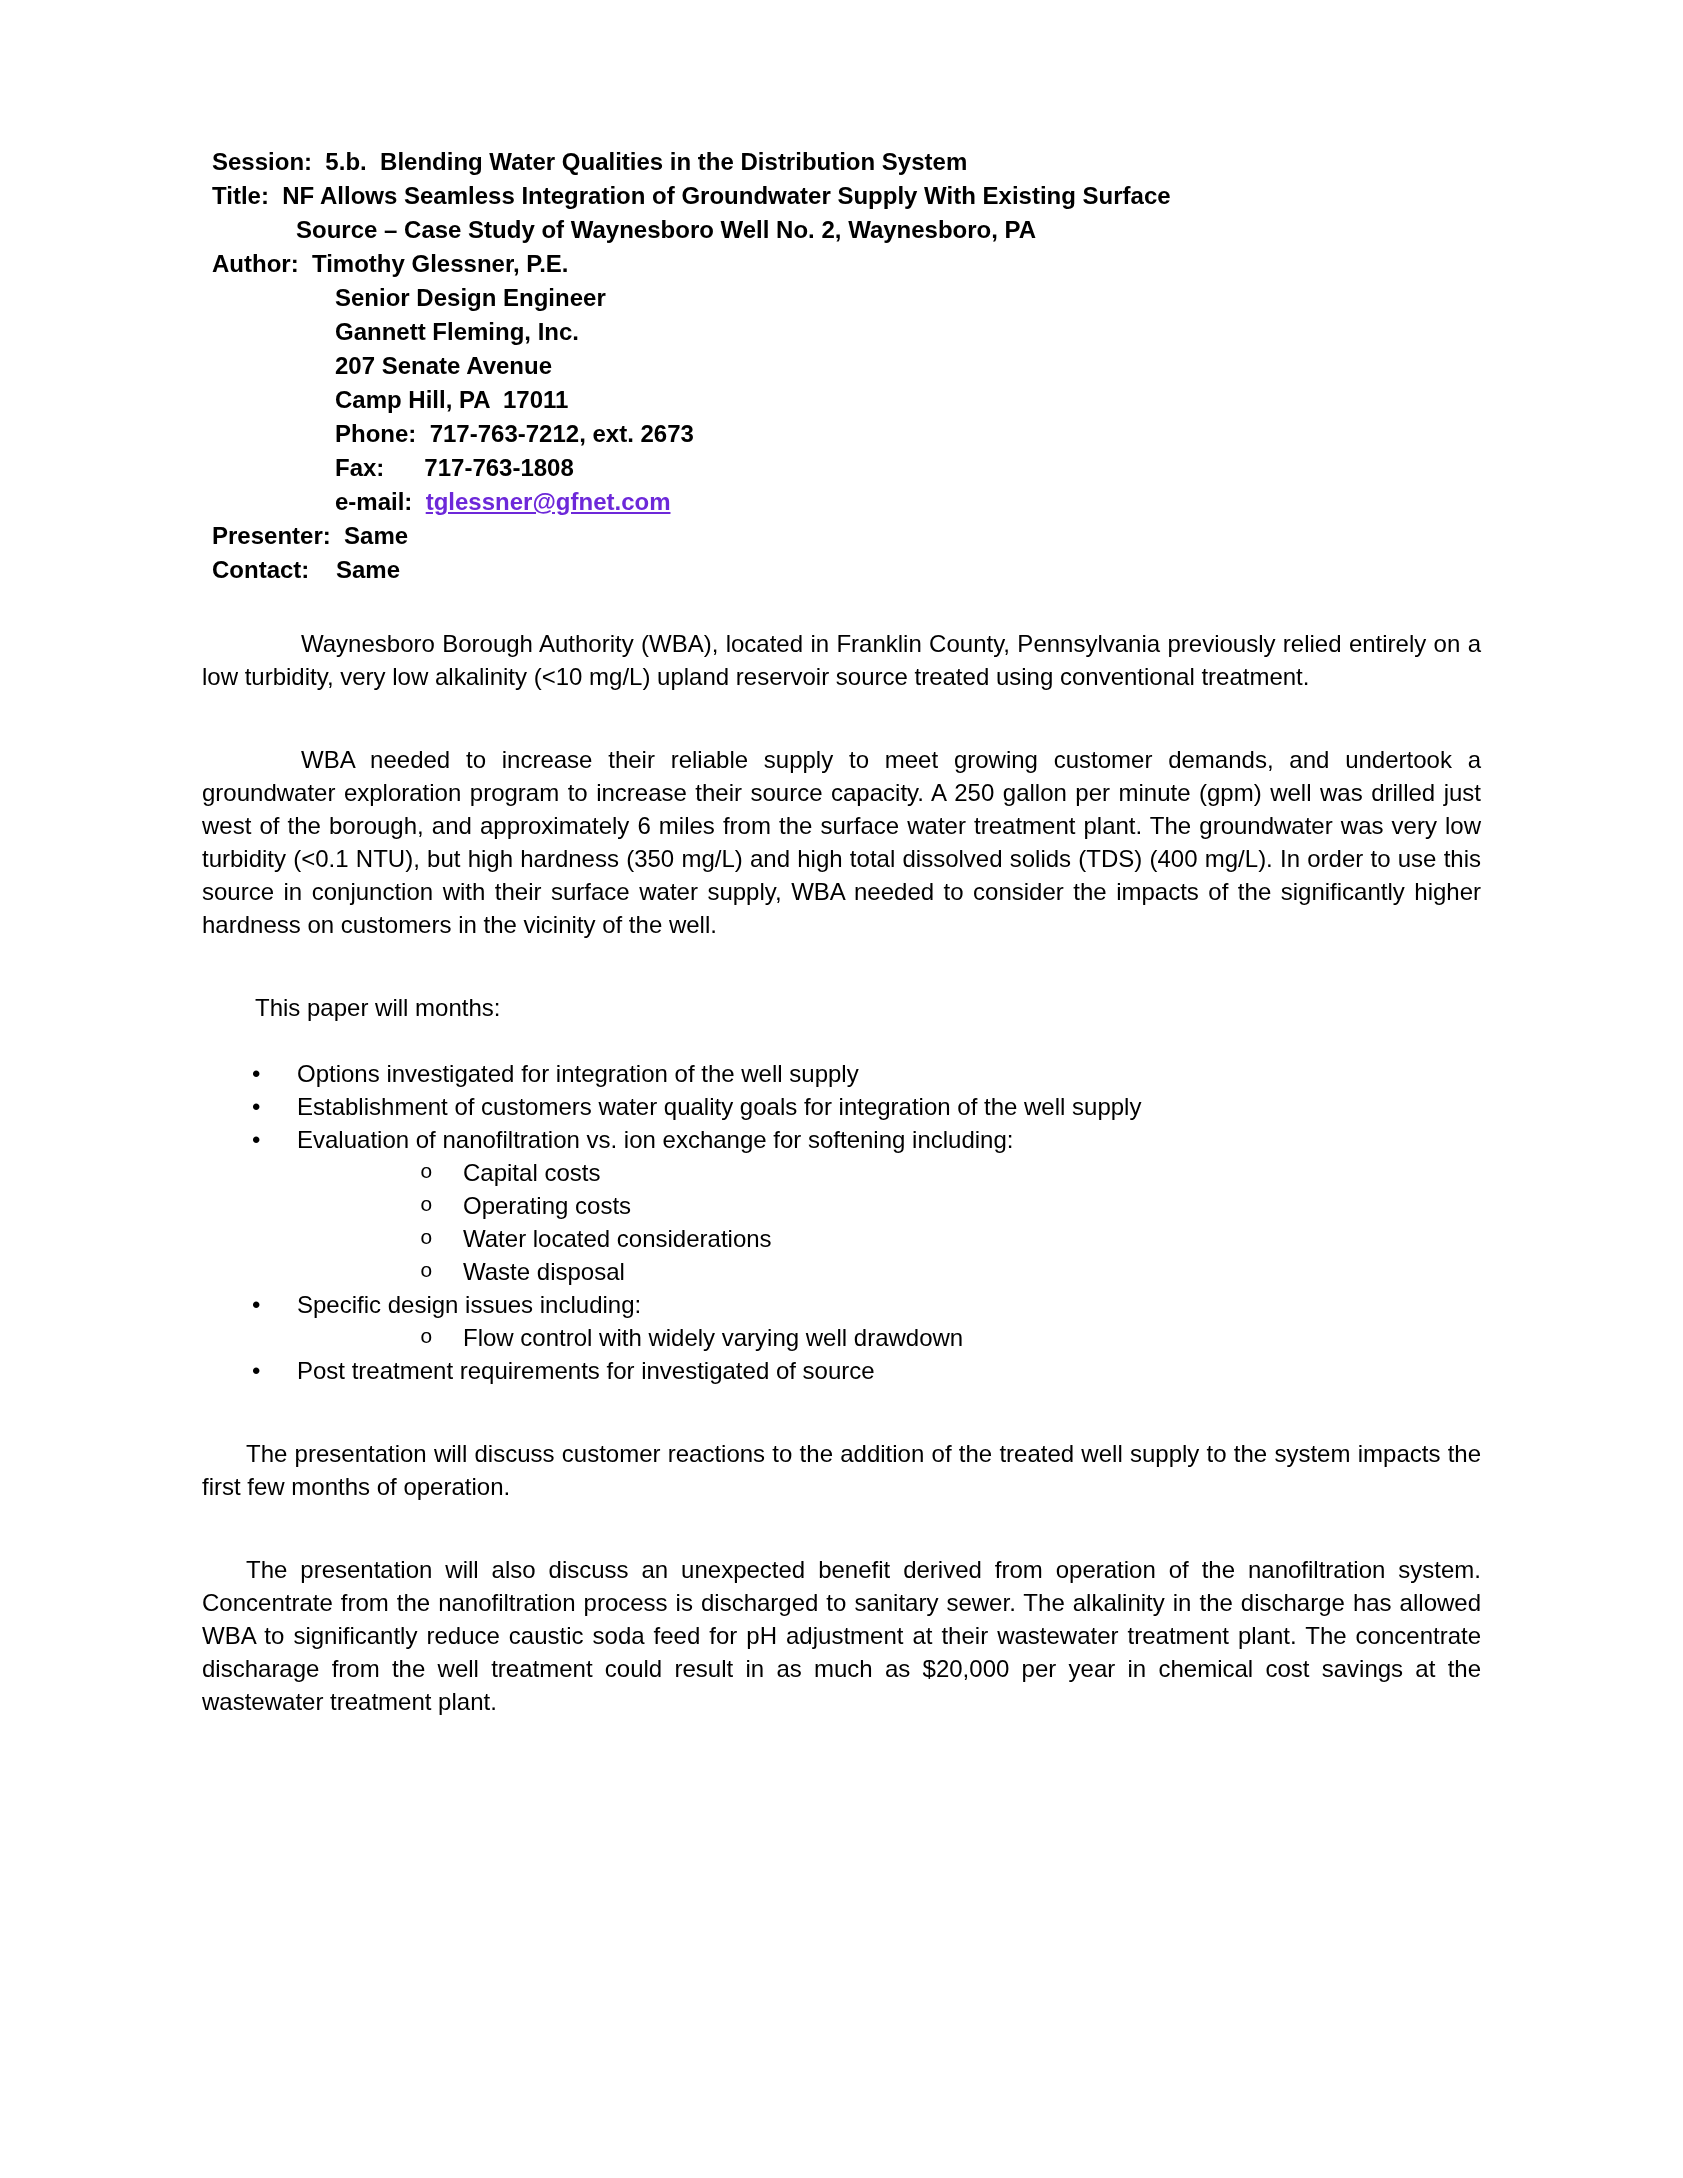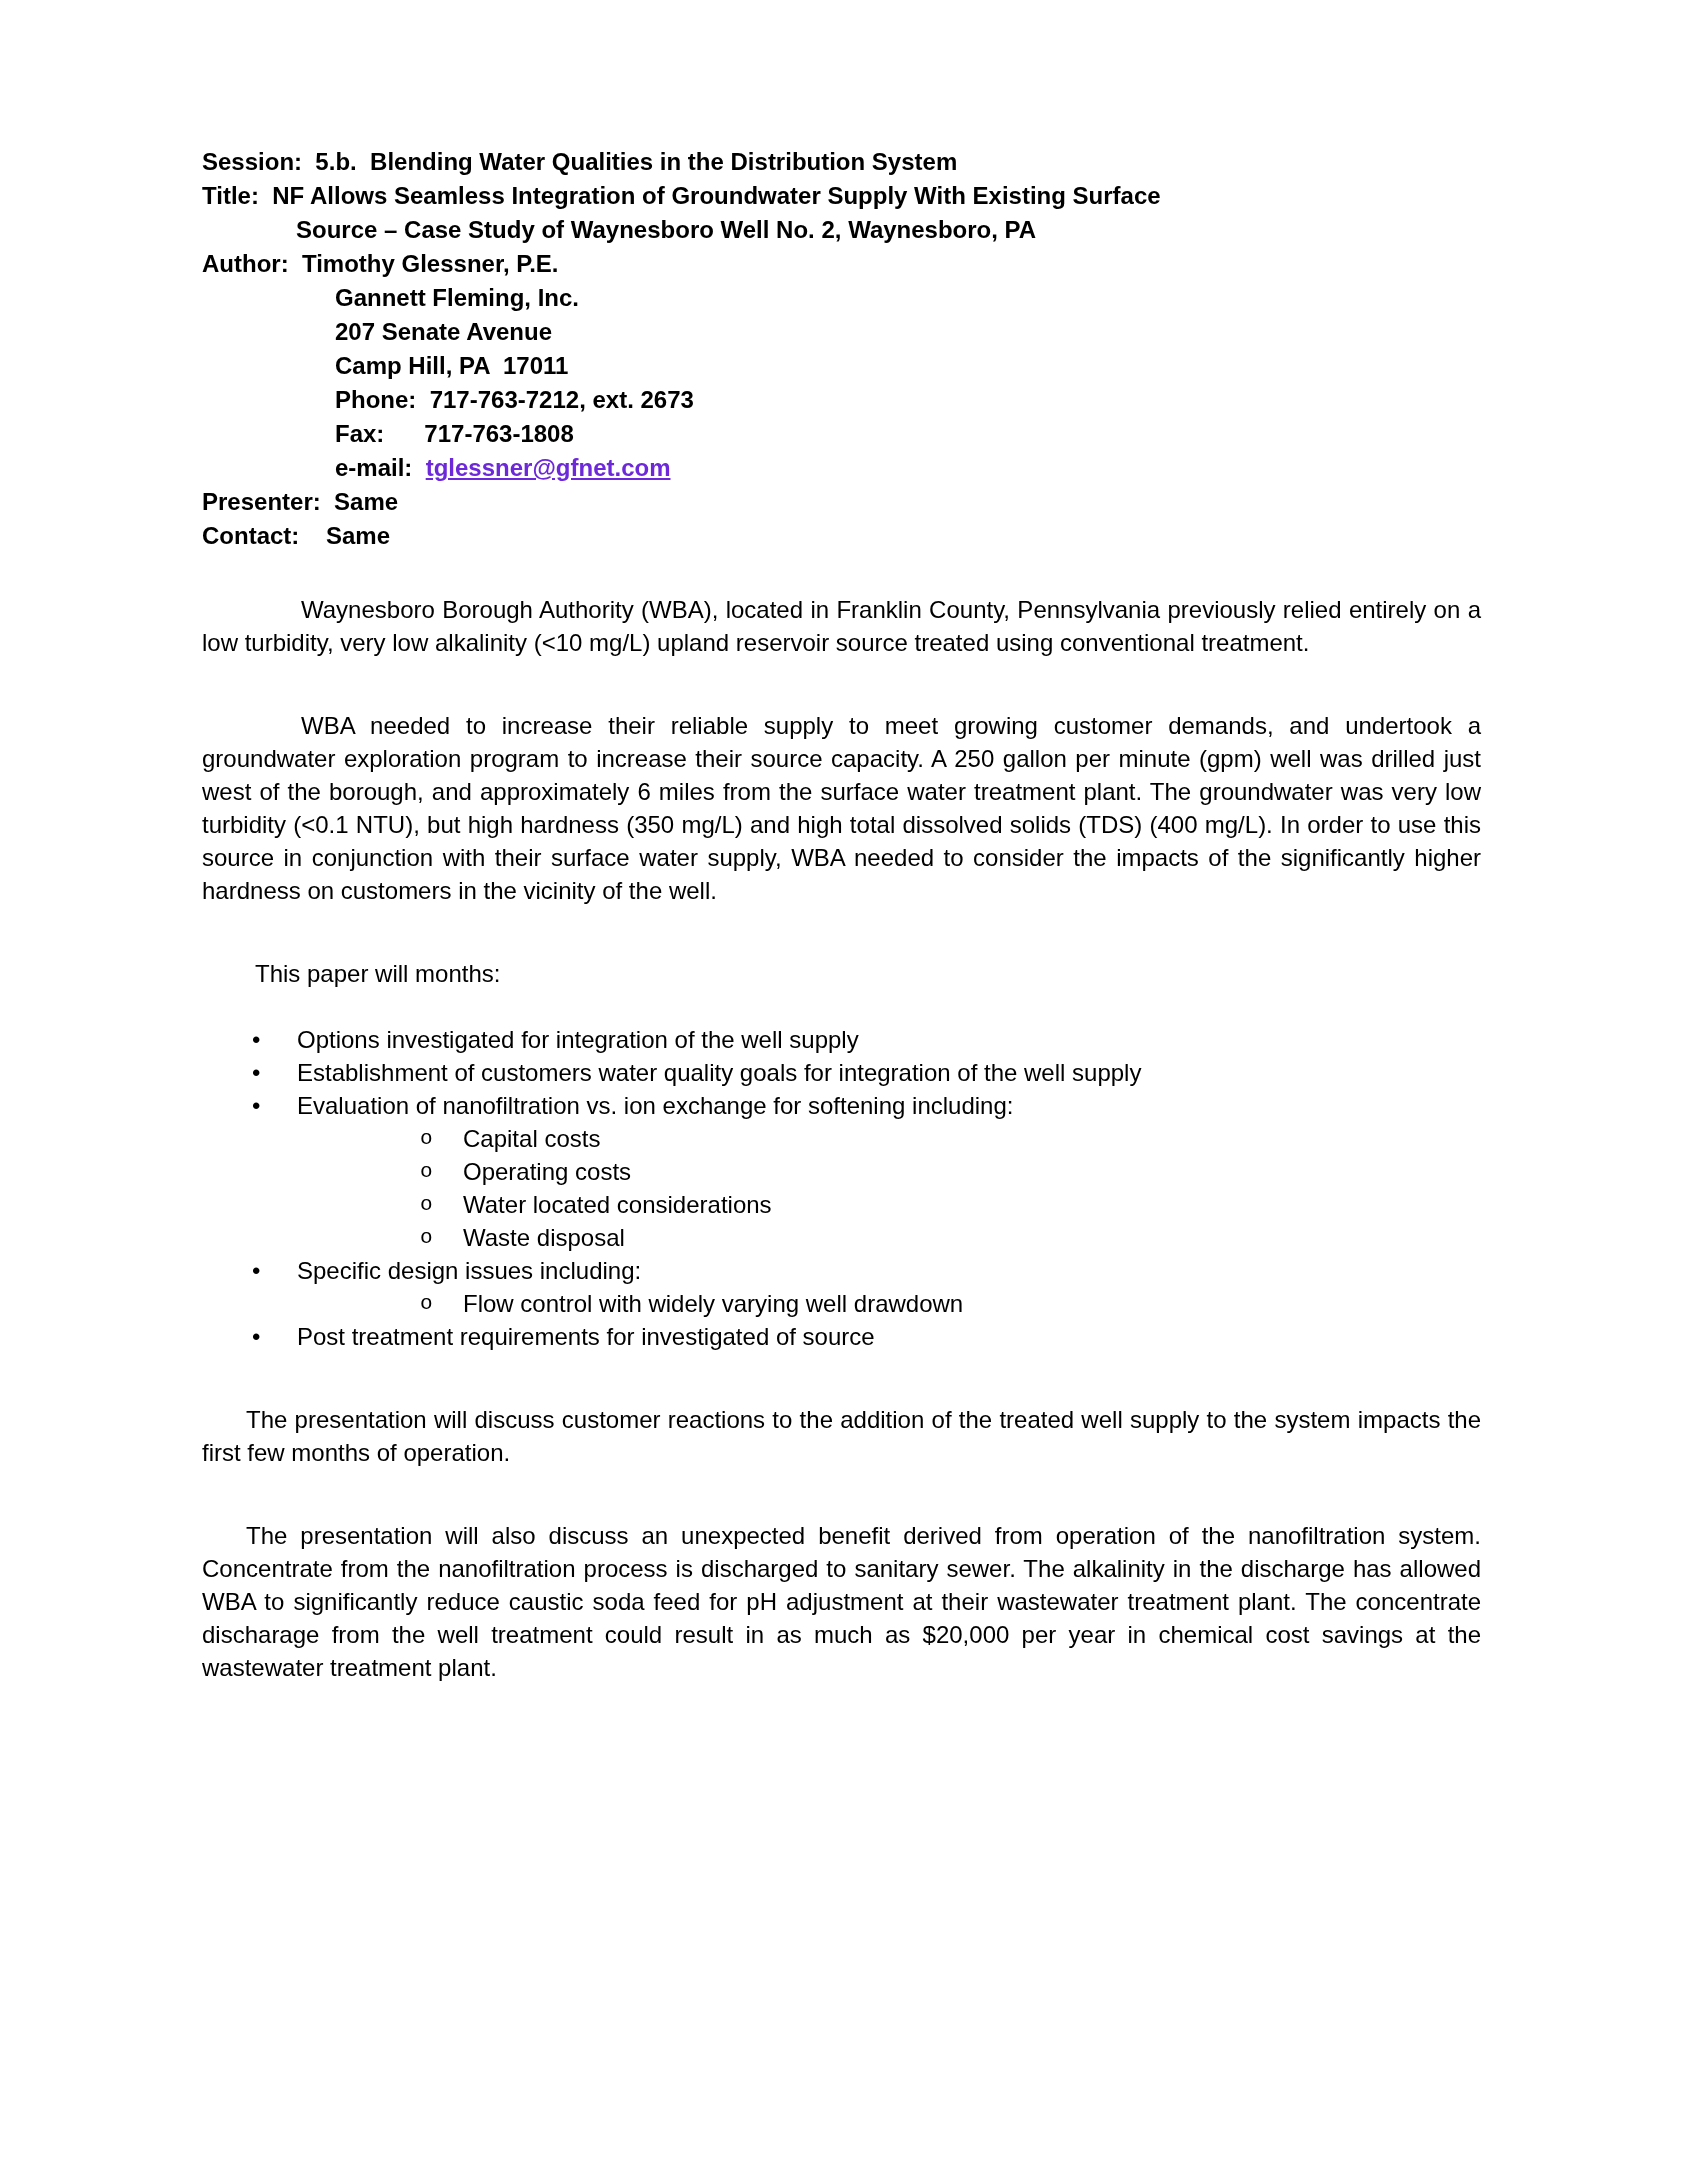--- a/index.html
+++ b/index.html
@@ -17,21 +17,21 @@
     height: 2178px;
     padding: 145px 202px 40px 202px;
     background: #ffffff;
   }
   
   .hdr {
     font-weight: bold;
     font-size: 24px;
     line-height: 34px;
   }
-  .hline { white-space: pre; }
+  .hline { white-space: pre; margin-left: 10px; }
   .t2  { margin-left: 94px; }
   .det { margin-left: 133px; }
   a.email {
     color: #6d28d9;
     text-decoration: underline;
     font-weight: bold;
   }
   
   .bodytext {
     font-size: 24px;
@@ -85,20 +85,21 @@
 </head>
 <body>
 
 <div class="page">
 
   <div class="hdr">
     <div class="hline">Session:  5.b.  Blending Water Qualities in the Distribution System</div>
     <div class="hline">Title:  NF Allows Seamless Integration of Groundwater Supply With Existing Surface</div>
     <div class="hline t2">Source – Case Study of Waynesboro Well No. 2, Waynesboro, PA</div>
     <div class="hline">Author:  Timothy Glessner, P.E.</div>
+    <div class="hline det">Senior Design Engineer</div>
     <div class="hline det">Gannett Fleming, Inc.</div>
     <div class="hline det">207 Senate Avenue</div>
     <div class="hline det">Camp Hill, PA  17011</div>
     <div class="hline det">Phone:  717-763-7212, ext. 2673</div>
     <div class="hline det">Fax:      717-763-1808</div>
     <div class="hline det"><span>e-mail:  </span><a href="#" class="email">tglessner@gfnet.com</a></div>
     <div class="hline">Presenter:  Same</div>
     <div class="hline">Contact:    Same</div>
   </div>
 

